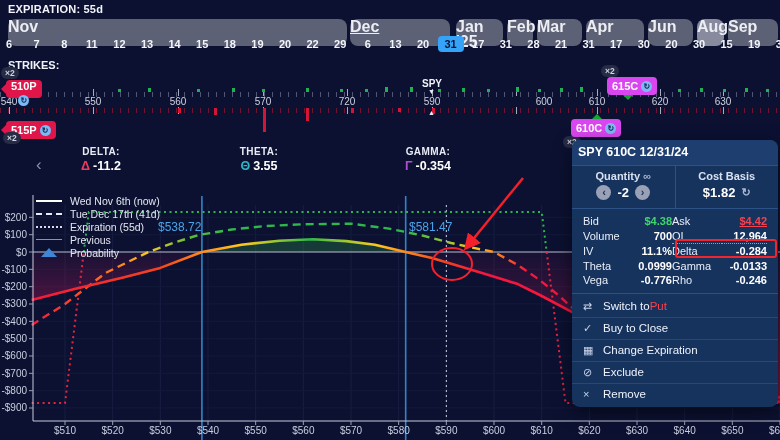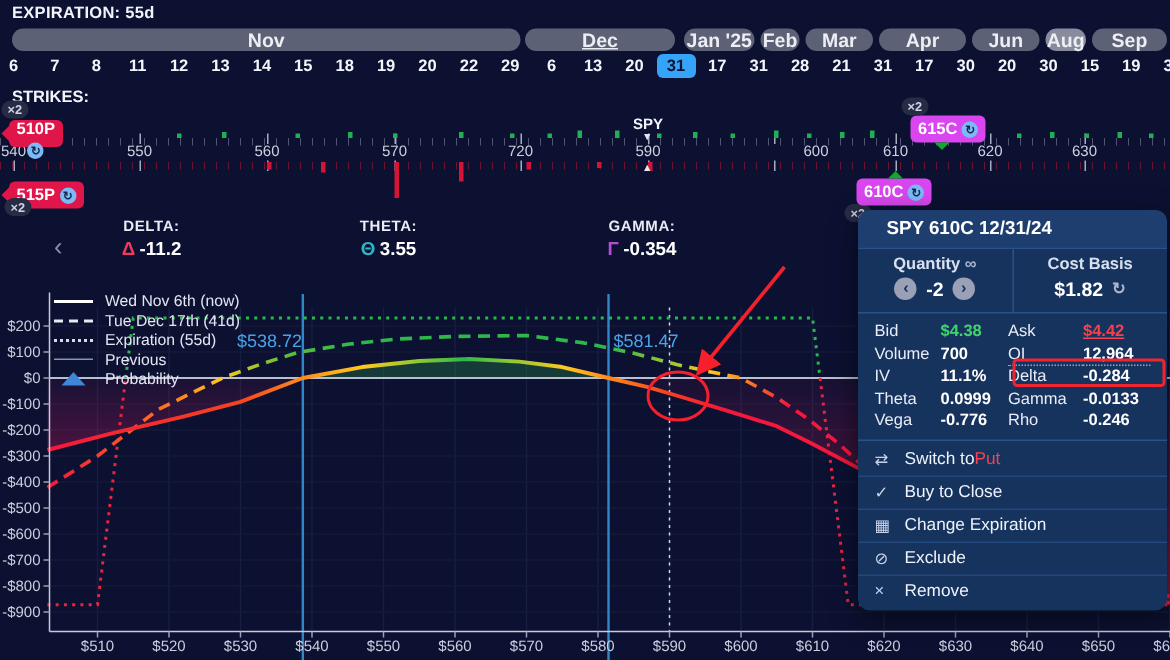--- a/index.html
+++ b/index.html
@@ -2,22 +2,22 @@
 <html><head>
 <meta charset="utf-8">
 <style>
   html,body{margin:0;padding:0;width:780px;height:440px;overflow:hidden;
     background:#0c1132;font-family:"Liberation Sans",sans-serif;position:relative;}
   #stage{position:absolute;inset:0;width:780px;height:440px;}
   .abs{position:absolute;}
 
   
   .exp-line{left:8px;top:3px;font-size:11px;font-weight:bold;color:#f2f4fa;letter-spacing:.2px;}
-  .month-chip{top:19px;height:15px;background:#5d6175;border-radius:8px;color:#eceef4;
-    font-size:13px;font-weight:bold;text-align:center;line-height:15px;cursor:pointer;}
+  .month-chip{top:19px;height:27px;background:#5d6175;border-radius:8px;color:#eceef4;
+    font-size:16px;font-weight:bold;text-align:left;line-height:15px;cursor:pointer;}
   .month-chip.hl{background:#878b9d;}
   .date-cell{top:36px;width:26px;height:16px;margin-left:-13px;text-align:center;
     font-size:11px;font-weight:bold;color:#f4f6fb;line-height:16px;cursor:pointer;border-radius:4px;}
   .date-cell.sel{background:#35a3f7;color:#0c1132;}
 
   
   .strikes-label{left:8px;top:59px;font-size:11px;font-weight:bold;color:#f2f4fa;}
   .tickstrip{left:0;width:780px;height:5px;opacity:.75;}
   .strike-num{top:96px;margin-left:-14px;width:28px;text-align:center;font-size:10px;color:#cdd2e0;}
   .stick{width:1px;background:#a7adc1;}
@@ -58,35 +58,35 @@
   .lg-thin{width:26px;border-top:1.3px solid #8a93a8;}
   .lg-tri{width:0;height:0;border-left:8px solid transparent;border-right:8px solid transparent;
     border-bottom:9px solid #3f86d6;}
   .lg-tx{font-size:10.5px;color:#e3e6f0;}
 
   .be-label{top:196px;font-size:12px;color:#4aa3e8;z-index:4;margin-top:24px;}
 
   
   .panel{left:572px;top:140px;width:206px;background:#16335e;border-radius:8px;z-index:10;
     box-shadow:0 5px 18px rgba(0,0,0,.55);color:#fff;}
-  .p-header{height:25px;line-height:25px;padding:0 19px;font-size:12.5px;font-weight:bold;
+  .p-header{height:25px;line-height:25px;padding:0 6px;font-size:12.5px;font-weight:bold;
     background:#1d3e6e;border-radius:8px 8px 0 0;border-bottom:1px solid #2b5186;}
   .p-qty{display:flex;height:42px;border-bottom:1px solid #2b5186;}
   .p-col{flex:1;text-align:center;padding-top:4px;}
   .p-col.first{border-right:1px solid #2b5186;}
   .p-lbl{font-size:11px;color:#d9e1f1;font-weight:bold;}
   .p-ctl{margin-top:3px;font-size:13px;font-weight:bold;display:flex;justify-content:center;
     align-items:center;gap:6px;}
   .circ{width:15px;height:15px;border-radius:50%;background:#9aa1b6;color:#16335e;font-size:11px;
     line-height:14px;text-align:center;font-weight:bold;cursor:pointer;}
   .dim{color:#aab6cf;font-size:11px;}
   .p-stats{padding:5px 11px;display:grid;grid-template-columns:44px 1fr 50px 1fr;
     font-size:11px;line-height:14.6px;}
   .st-l{color:#e8edf7;}
-  .st-v{font-weight:bold;color:#fff;}
+  .st-v{text-align:right;font-weight:bold;color:#fff;}
   .st-u{border-bottom:1px dotted #8fa2c5;}
   .p-menu{border-top:1px solid #2b5186;padding:2px 0;}
   .menu-item{display:flex;align-items:center;height:21px;padding:0 11px;font-size:11.5px;
     color:#eef2fa;cursor:pointer;}
   .menu-item + .menu-item{border-top:1px solid #24477c;}
   .mi-ic{width:20px;color:#c9d3e8;font-size:11px;}
   .mi-accent{color:#f5424e;margin-left:0;}
 
   svg text{font-family:"Liberation Sans",sans-serif;}
   #chart{left:0;top:150px;z-index:1;}

